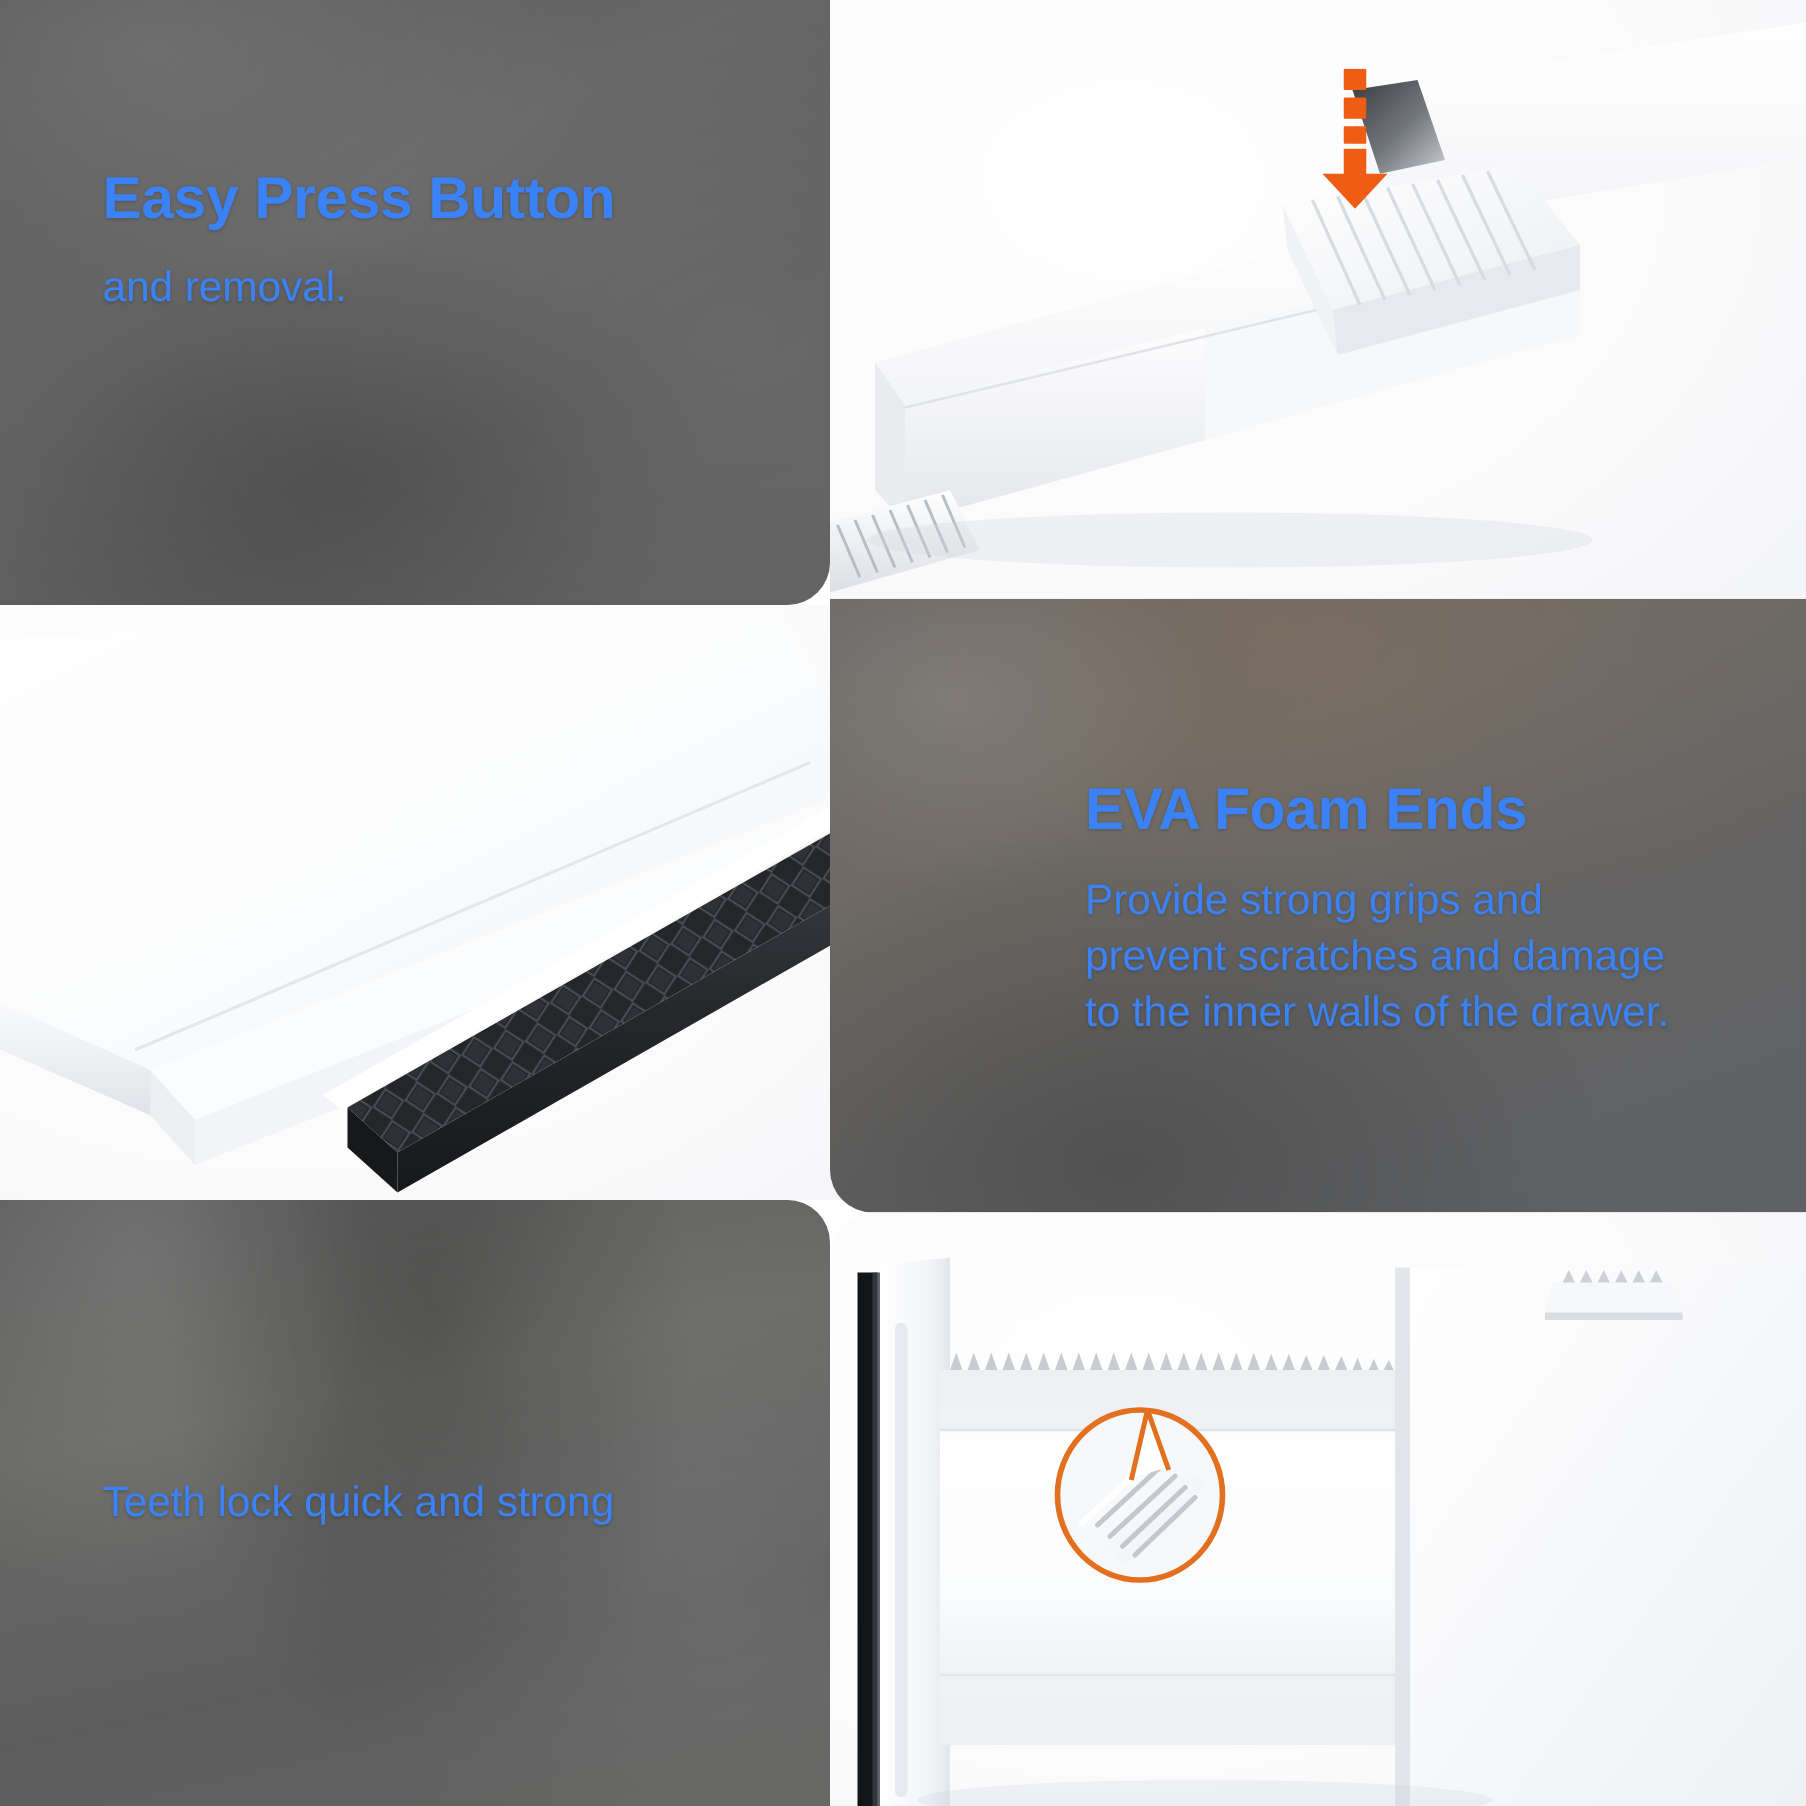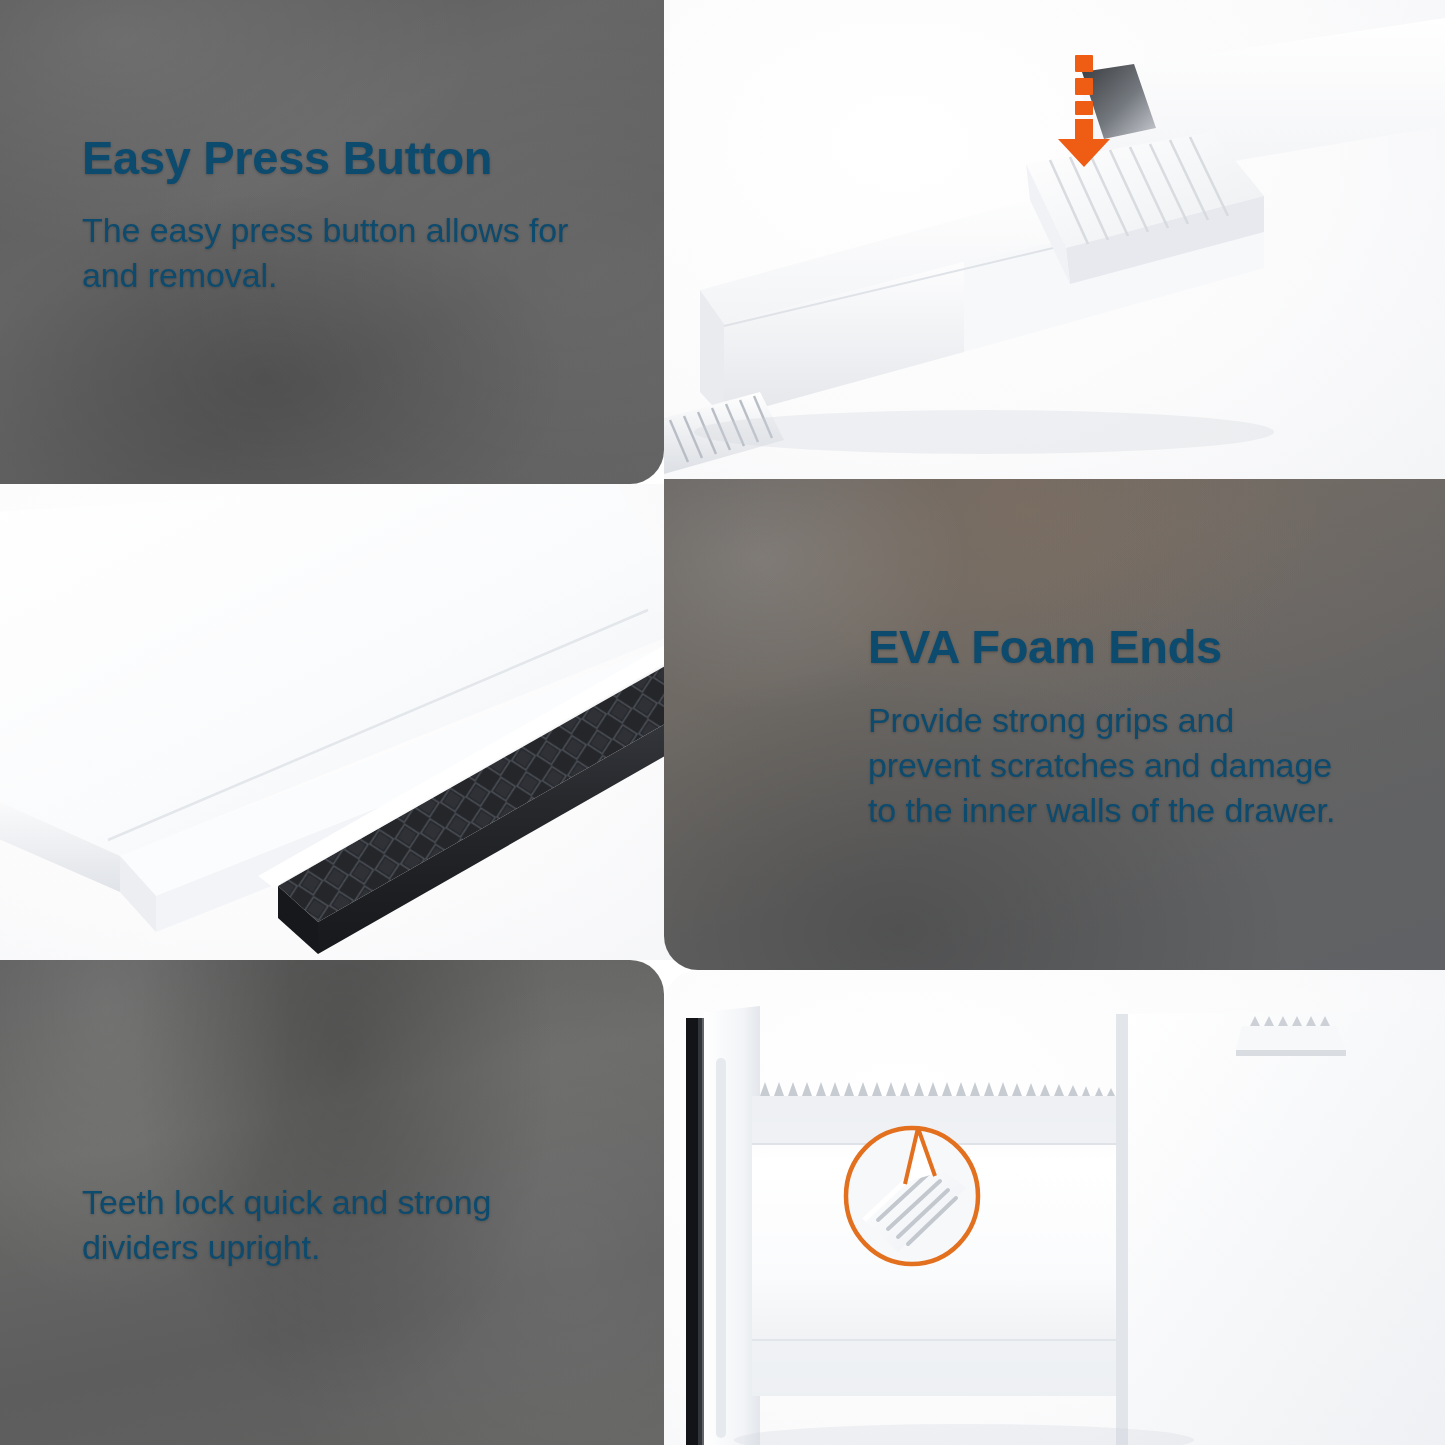--- a/index.html
+++ b/index.html
@@ -33,21 +33,21 @@
       radial-gradient(ellipse 300px 520px at 52% 20%, rgba(0,0,0,.20), rgba(0,0,0,0) 70%),
       radial-gradient(ellipse 420px 520px at 86% 62%, rgba(255,255,255,.08), rgba(255,255,255,0) 74%),
       linear-gradient(168deg, #5e5e5e 0%, #696967 34%, #5d5d5e 70%, #626260 100%);
   }
   .bg-light {
     background:
       radial-gradient(ellipse 700px 500px at 30% 30%, #ffffff, #fbfbfc 60%, #f4f5f7 100%);
   }
 
   
-  .txt { position:absolute; color:#0c4a6e; }
+  .txt { position:absolute; color:#3b82f6; }
   .title { font-size:47px; font-weight:700; letter-spacing:-.3px; line-height:1.05;
            text-shadow:0 1px 3px rgba(0,0,0,.22); }
   .body  { font-size:34px; font-weight:400; line-height:1.32; letter-spacing:-.1px;
            text-shadow:0 1px 3px rgba(0,0,0,.20); }
   .body span { display:block; white-space:nowrap; }
 
   
   .press-arrow { position:absolute; }
 
   
@@ -59,21 +59,20 @@
 <body>
 
 <div id="stage">
 
   <div class="panel bg-dark-a" style="left:0; top:0; width:664px; height:484px; border-bottom-right-radius:34px;">
   </div>
 
   <div class="txt title" style="left:82px; top:133px; width:560px;">Easy Press Button</div>
 
   <div class="txt body" style="left:82px; top:208px; width:570px;">
-    <span>The easy press button allows for</span>
     <span>and removal.</span>
   </div>
 
   <div class="panel bg-light" style="left:664px; top:0; width:781px; height:479px;">
 
     <svg class="art" style="left:0; top:0;" width="781" height="479" viewBox="0 0 781 479">
       <defs>
         <linearGradient id="bodyTop" x1="0" y1="0" x2="0" y2="1">
           <stop offset="0%" stop-color="#ffffff"></stop>
           <stop offset="100%" stop-color="#f3f4f6"></stop>
@@ -208,21 +207,20 @@
   </div>
 
   <div class="txt title" style="left:868px; top:622px; width:560px;">EVA Foam Ends</div>
 
   <div class="panel bg-dark-c" style="left:0; top:960px; width:664px; height:485px; border-top-right-radius:34px;">
   </div>
 
 
   <div class="txt body" style="left:82px; top:1180px; width:560px;">
     <span>Teeth lock quick and strong</span>
-    <span>dividers upright.</span>
   </div>
 
   <div class="panel bg-light" style="left:664px; top:970px; width:781px; height:475px; border-top-left-radius:34px;">
 
     <svg class="art" style="left:0; top:0;" width="781" height="475" viewBox="0 0 781 475">
       <defs>
         <linearGradient id="postGrad" x1="0" y1="0" x2="1" y2="0">
           <stop offset="0%" stop-color="#ffffff"></stop>
           <stop offset="70%" stop-color="#f2f4f7"></stop>
           <stop offset="100%" stop-color="#e3e6eb"></stop>

